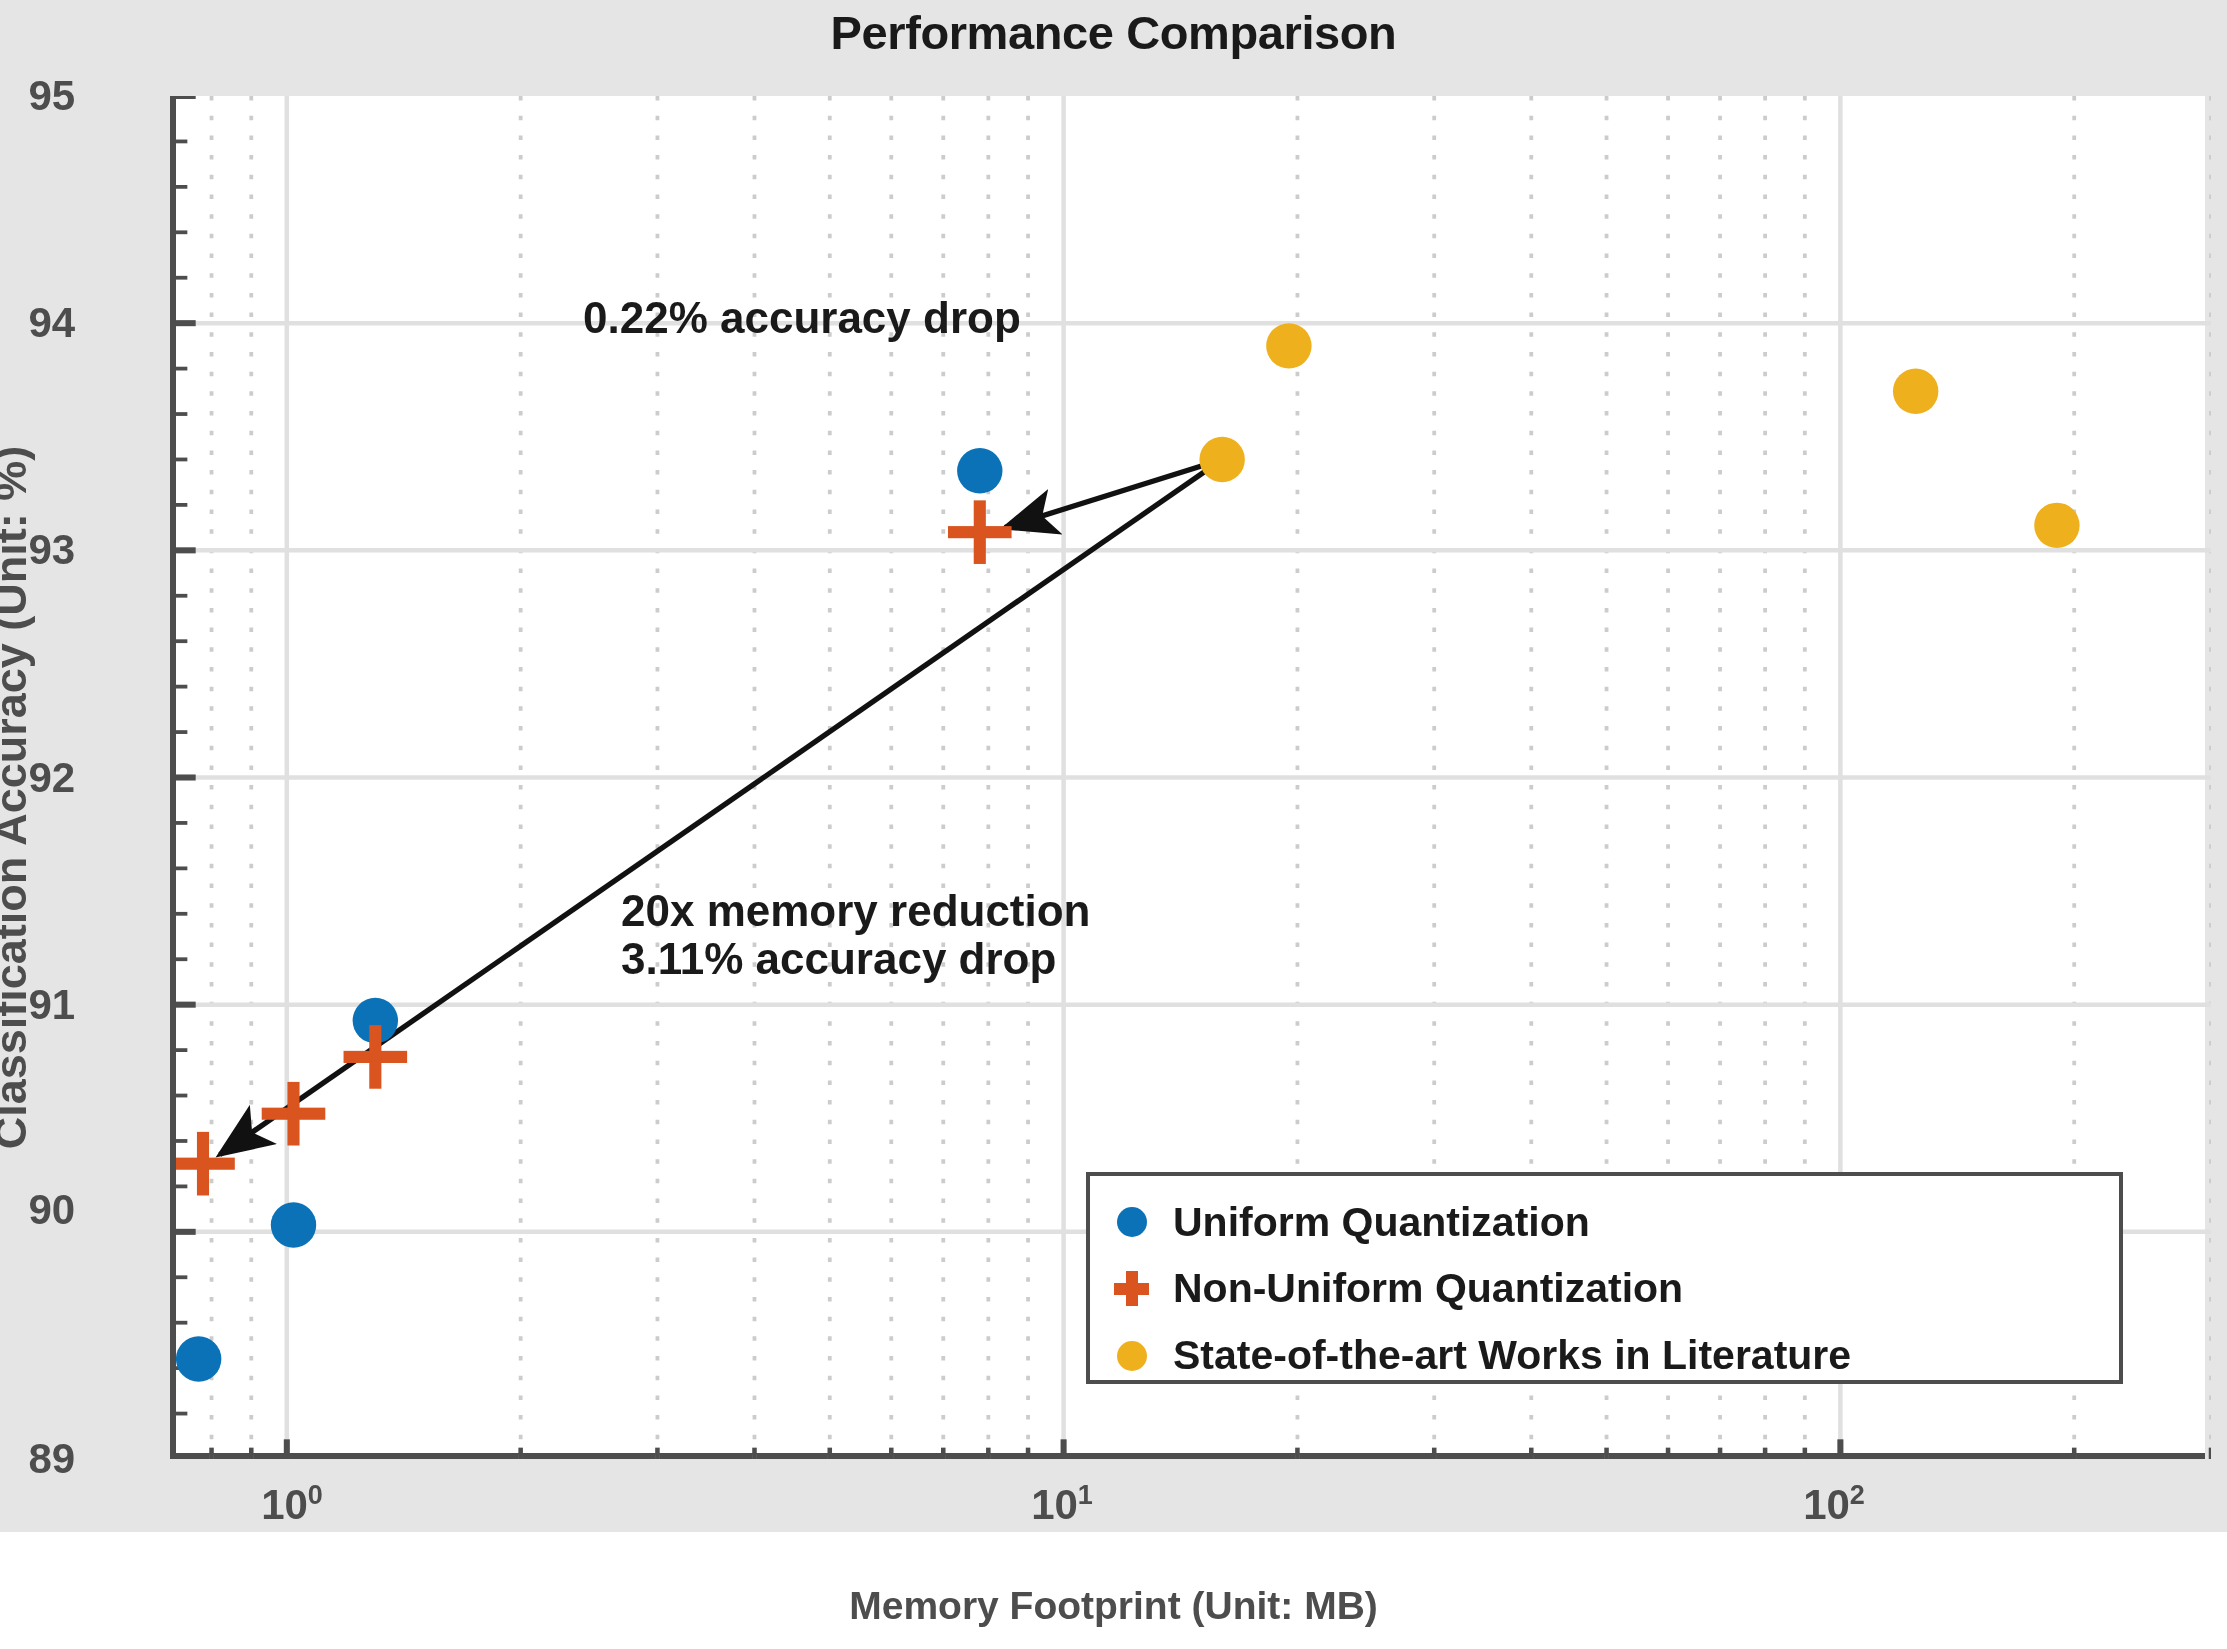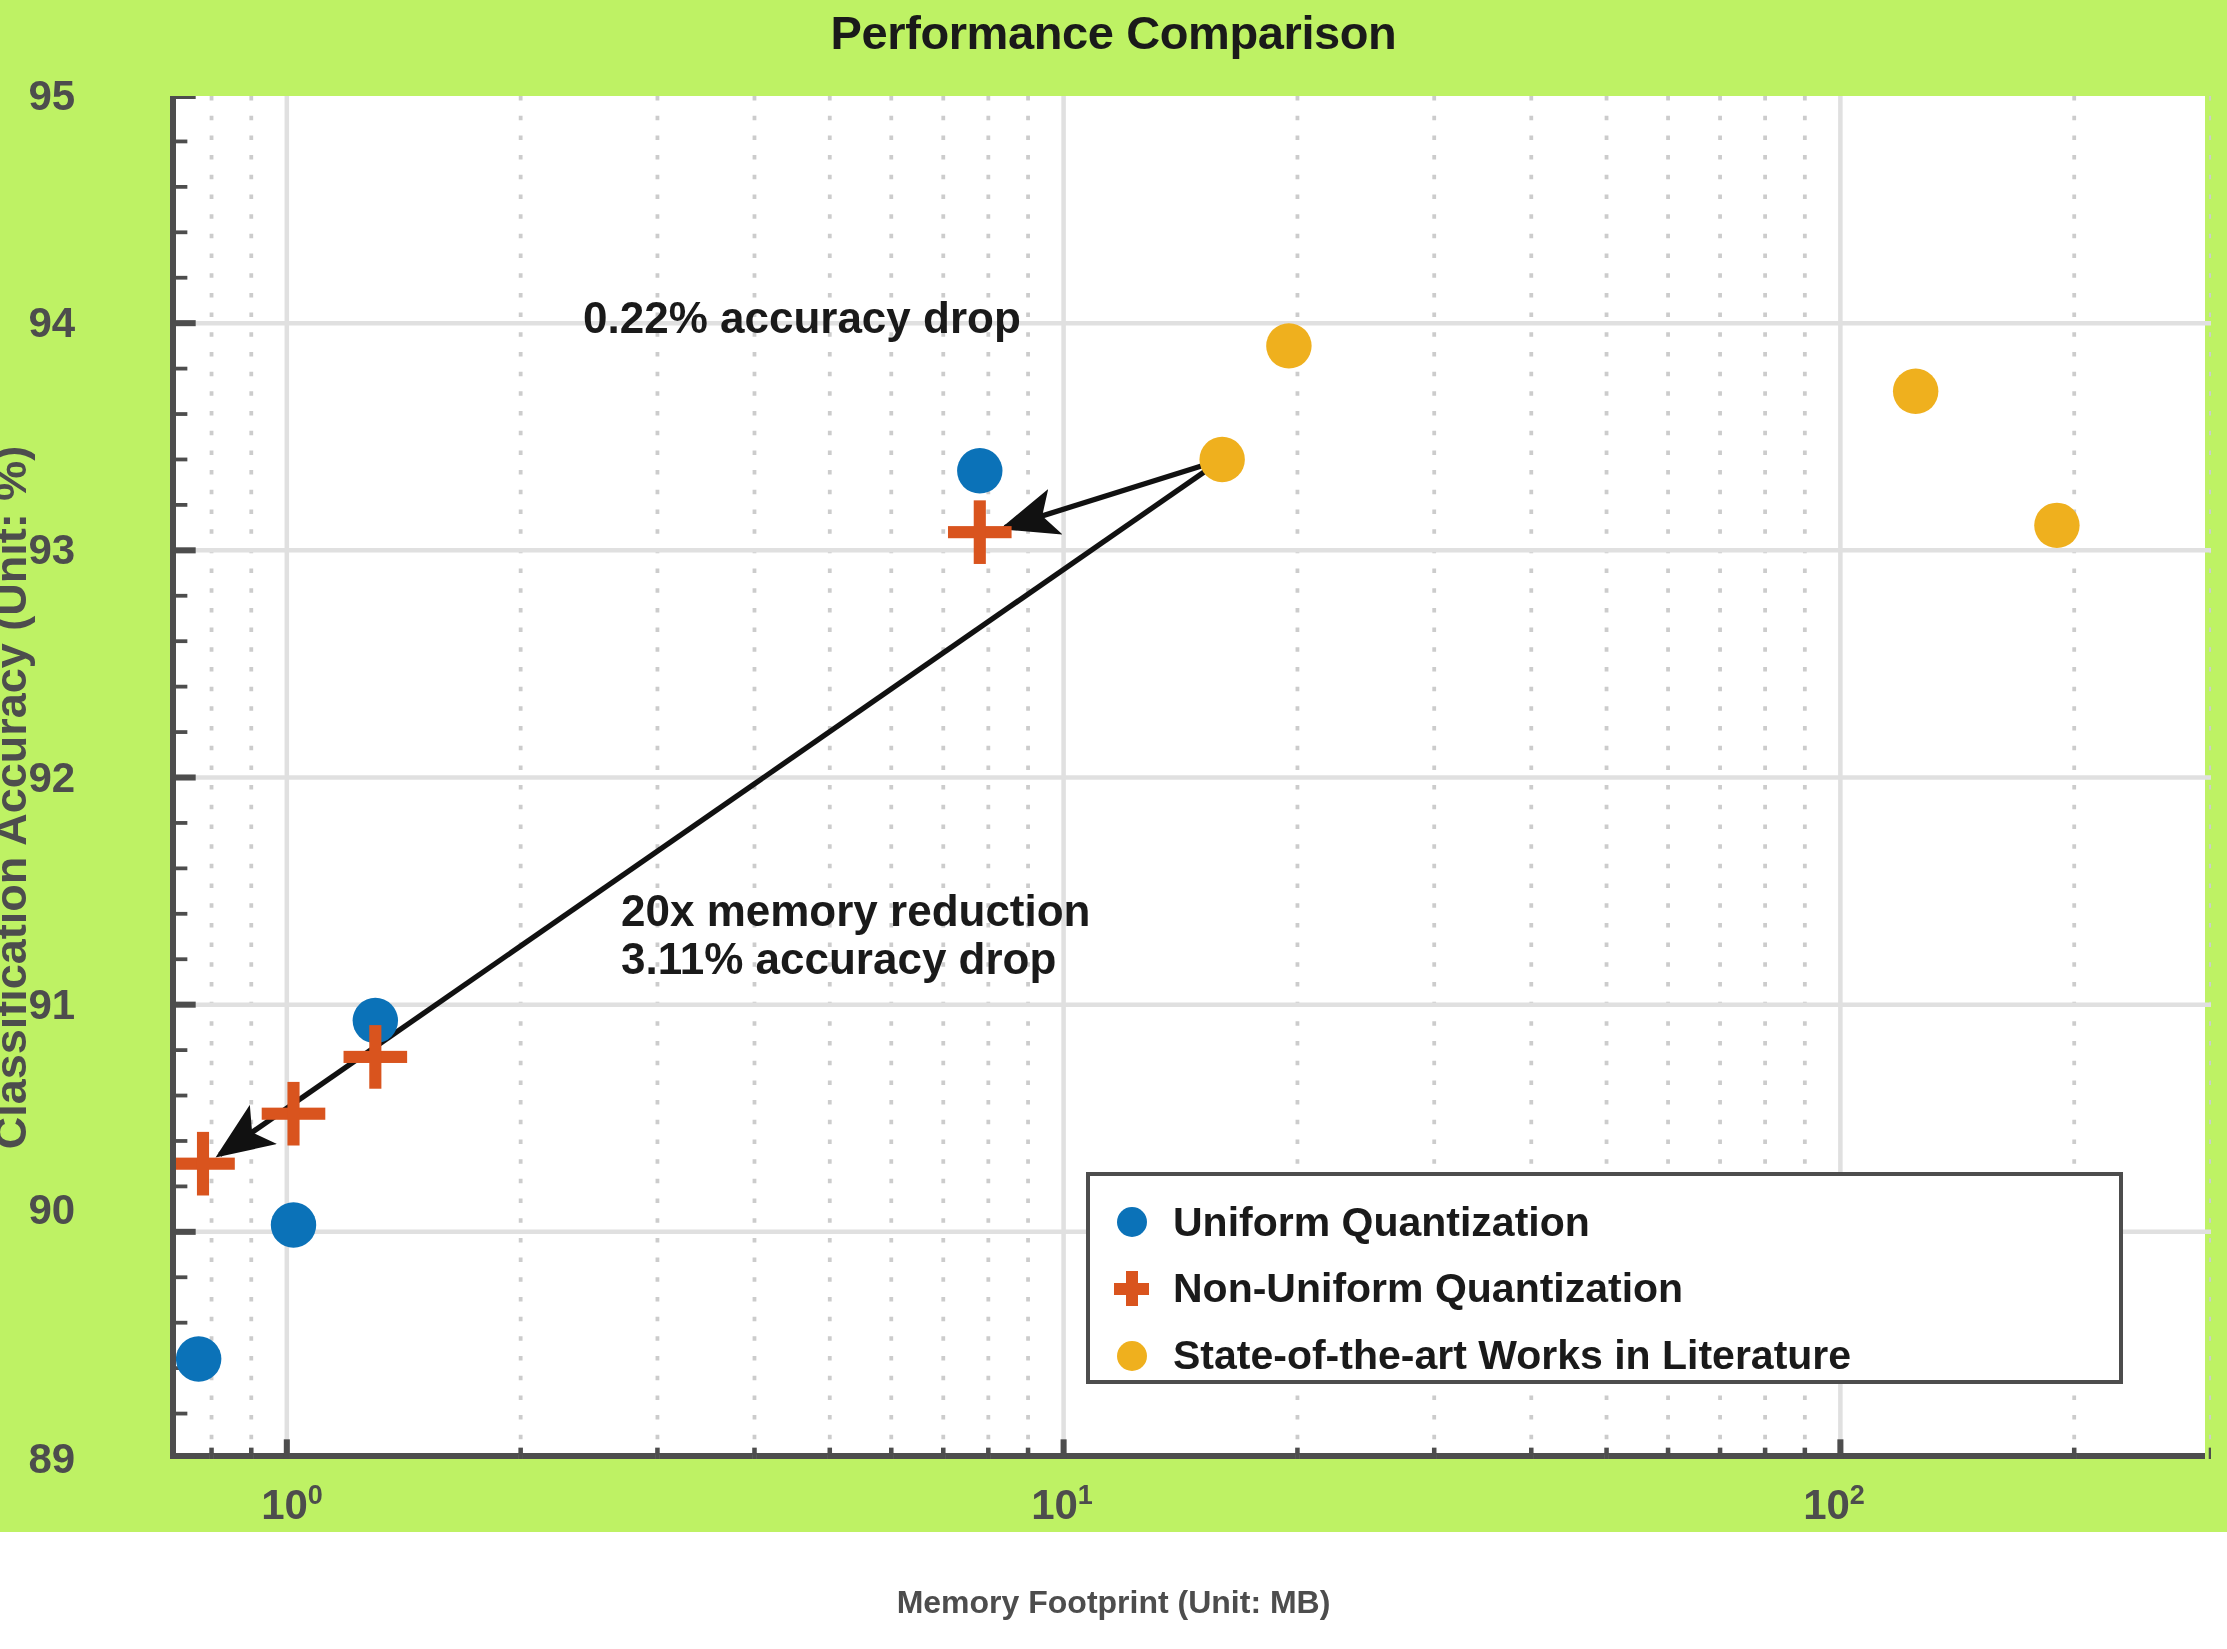--- a/index.html
+++ b/index.html
@@ -1,17 +1,17 @@
 <!DOCTYPE html>
 <html style="font-size:12px"><head>
 <meta charset="utf-8">
 <style>
   html,body{margin:0;padding:0;background:#ffffff;}
   body{width:2227px;height:1649px;font-family:"Liberation Sans",sans-serif;overflow:hidden;}
-  #figure{position:relative;width:2227px;height:1532px;background:#bef264;}
+  #figure{position:relative;width:2227px;height:1532px;background:#e5e5e5;}
 
   
   #chart-title{
     position:absolute;left:0;top:4.5px;width:2227px;
     text-align:center;font-size:47px;font-weight:bold;color:#1a1a1a;
     letter-spacing:-0.4px;
   }
 
   
   #plot-area{
@@ -35,21 +35,21 @@
     position:absolute;top:1480px;
     font-size:42px;font-weight:bold;color:#4d4d4d;
     transform:translateX(-50%);
     white-space:nowrap;
   }
   .xtick-label sup{font-size:27px;vertical-align:super;font-weight:bold;}
 
   
   #xlabel{
     position:absolute;left:0;top:1584px;width:2227px;text-align:center;
-    font-size:32px;font-weight:bold;color:#4d4d4d;
+    font-size:39px;font-weight:bold;color:#4d4d4d;
   }
   #ylabel-wrap{
     position:absolute;left:-666px;top:767px;width:1363px;height:61px;
     transform:rotate(-90deg);transform-origin:center center;
   }
   #ylabel{
     width:1363px;text-align:center;
     font-size:45px;font-weight:bold;color:#4d4d4d;
   }
 

